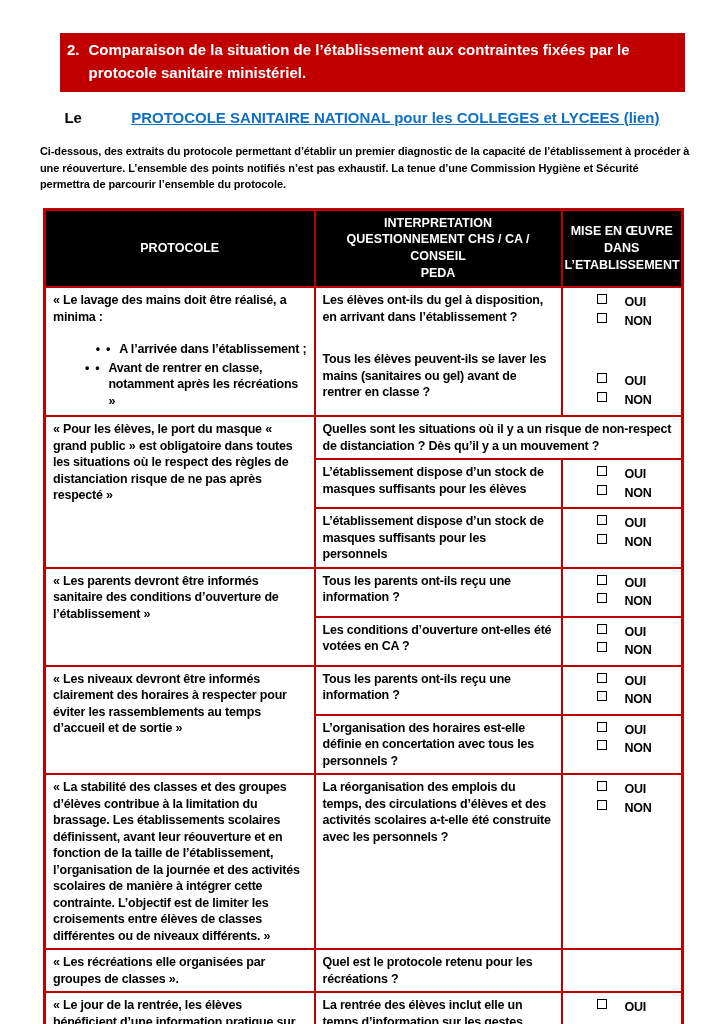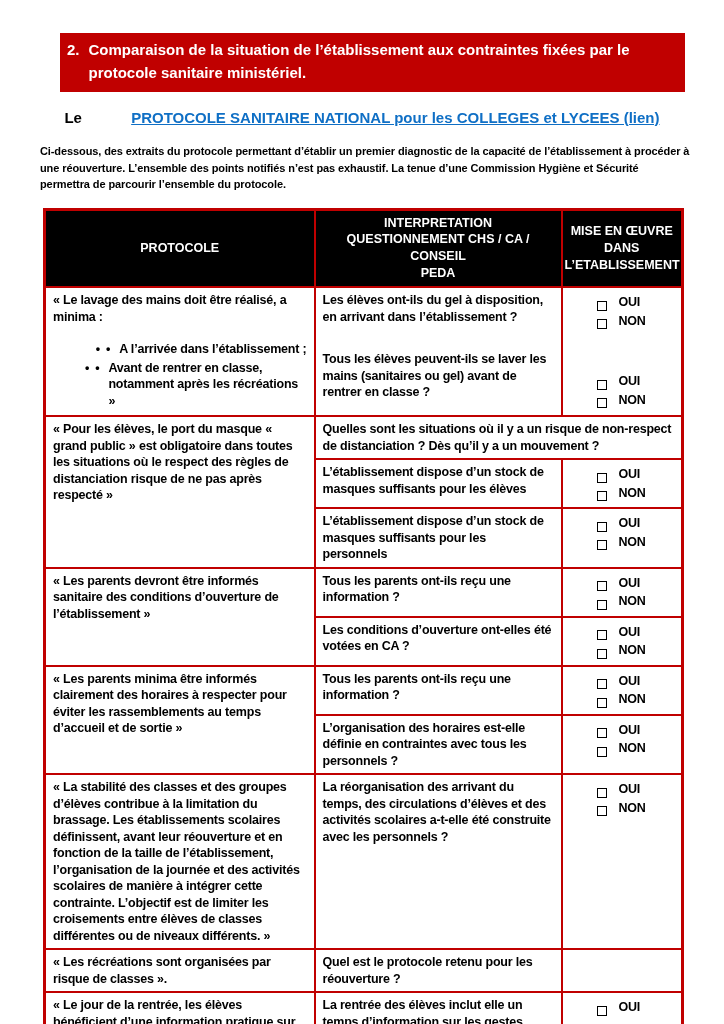--- a/index.html
+++ b/index.html
@@ -84,21 +84,21 @@
   td.va-mid{vertical-align:middle;}
   td.small{font-size:12px;letter-spacing:-0.45px;line-height:1.27;}
   .q{margin:0;}
   .q + .q{margin-top:26px;}
   
   .bullet-list{margin-top:16px;}
   .bullet-item{display:flex;margin:2px 0 2px 32px;justify-content:flex-end;}
   .bullet-item::before{content:"\2022\2002\2022";margin-right:9px;flex:none;}
   
   .cb{
-    display:flex;align-items:flex-end;gap:12px;
+    display:flex;align-items:flex-start;gap:18px;
     margin:2px 0 2px 27px;
     font-size:12.5px;font-weight:bold;
     cursor:pointer;
   }
   .cb .box{
     width:10px;height:10px;flex:none;
     border:1.8px solid #000;
     background:#fff;
   }
   .cb-stack .cb-group + .cb-group{margin-top:44px;}
@@ -231,65 +231,65 @@
             <span>OUI</span>
           </div>
         <div class="cb">
             <span class="box"></span>
             <span>NON</span>
           </div>
       </td>
     </tr>
 
     <tr style="height:38px">
-      <td class="va-mid" rowspan="2">« Les parents minima être informés clairement des horaires à respecter pour éviter les rassemblements au temps d’accueil et de sortie »</td>
+      <td class="va-mid" rowspan="2">« Les niveaux devront être informés clairement des horaires à respecter pour éviter les rassemblements au temps d’accueil et de sortie »</td>
       <td>Tous les parents ont-ils reçu une information ?</td>
       <td class="va-mid">
         <div class="cb">
             <span class="box"></span>
             <span>OUI</span>
           </div>
         <div class="cb">
             <span class="box"></span>
             <span>NON</span>
           </div>
       </td>
     </tr>
     <tr style="height:50px">
-      <td>L’organisation des horaires est-elle définie en contraintes avec tous les personnels ?</td>
+      <td>L’organisation des horaires est-elle définie en concertation avec tous les personnels ?</td>
       <td class="va-mid">
         <div class="cb">
             <span class="box"></span>
             <span>OUI</span>
           </div>
         <div class="cb">
             <span class="box"></span>
             <span>NON</span>
           </div>
       </td>
     </tr>
 
     <tr style="height:152px">
       <td class="small">« La stabilité des classes et des groupes d’élèves contribue à la limitation du brassage. Les établissements scolaires définissent, avant leur réouverture et en fonction de la taille de l’établissement, l’organisation de la journée et des activités scolaires de manière à intégrer cette contrainte. L’objectif est de limiter les croisements entre élèves de classes différentes ou de niveaux différents. »</td>
-      <td class="va-mid">La réorganisation des arrivant du temps, des circulations d’élèves et des activités scolaires a-t-elle été construite avec les personnels ?</td>
+      <td class="va-mid">La réorganisation des emplois du temps, des circulations d’élèves et des activités scolaires a-t-elle été construite avec les personnels ?</td>
       <td class="va-mid">
         <div class="cb">
             <span class="box"></span>
             <span>OUI</span>
           </div>
         <div class="cb">
             <span class="box"></span>
             <span>NON</span>
           </div>
       </td>
     </tr>
 
     <tr style="height:34px">
-      <td>« Les récréations sont organisées par risque de classes ».</td>
-      <td>Quel est le protocole retenu pour les réouverture ?</td>
+      <td>« Les récréations elle organisées par groupes de classes ».</td>
+      <td>Quel est le protocole retenu pour les récréations ?</td>
       <td></td>
     </tr>
 
     <tr style="height:70px">
       <td>« Le jour de la rentrée, les élèves bénéficient d’une information pratique sur la distanciation physique, les gestes barrière dont l’hygiène des mains. »</td>
       <td class="va-mid">La rentrée des élèves inclut elle un temps d’information sur les gestes sanitaires</td>
       <td class="va-mid">
         <div class="cb">
             <span class="box"></span>
             <span>OUI</span>

